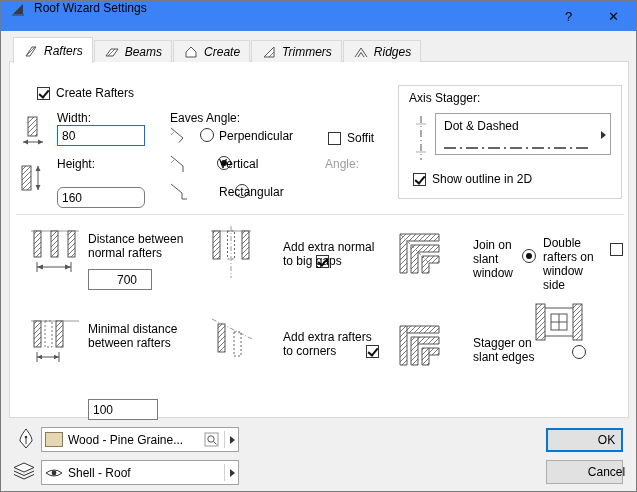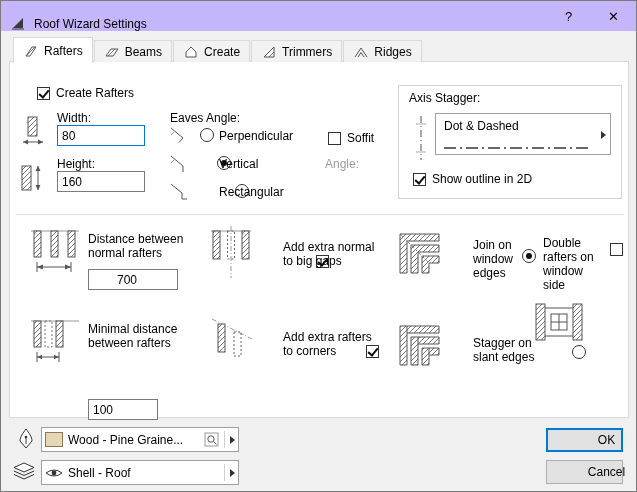--- a/index.html
+++ b/index.html
@@ -2,29 +2,29 @@
 <html><head>
 <meta charset="utf-8">
 <style>
   * { box-sizing: border-box; margin: 0; padding: 0; }
   html,body { width: 637px; height: 492px; }
   body { font-family: "Liberation Sans", sans-serif; font-size: 12px; color: #000; }
 
   .dialog { position: relative; width: 637px; height: 492px; background: #f0f0f0; border: 1px solid #7a7a7a; overflow: hidden; }
 
   
-  .titlebar { position: absolute; left: 0; top: 0; width: 100%; height: 30px; background: #c4b5fd; display: flex; align-items: flex-end; }
+  .titlebar { position: absolute; left: 0; top: 0; width: 100%; height: 30px; background: #3b82f6; display: flex; align-items: flex-start; }
   .title-icon { margin-left: 9px; width: 16px; height: 16px; display: inline-flex; }
   .title-text { margin-left: 8px; font-size: 12px; }
   .title-buttons { position: absolute; right: 0; top: 0; height: 30px; display: flex; }
   .tb-btn { width: 45px; height: 30px; display: flex; align-items: center; justify-content: center; font-size: 13px; cursor: default; }
 
   
   .tabstrip { position: absolute; left: 12px; top: 36px; height: 25px; display: flex; align-items: flex-end; z-index: 3; }
-  .tab { height: 22px; display: flex; align-items: center; gap: 5px; padding: 0 9px; background: #f2f2f2; border: 1px solid #d9d9d9; border-bottom: none; margin-right: 1px; }
+  .tab { height: 22px; display: flex; align-items: center; gap: 5px; padding: 0 9px; background: #f2f2f2; border: 1px solid #d9d9d9; border-bottom: none; margin-right: 1px; font-style: italic; }
   .tab.active { height: 26px; background: #fff; position: relative; top: 1px; border: 1px solid #d9d9d9; border-bottom: none; }
   .tabicon { display: inline-flex; }
 
   
   .panel { position: absolute; left: 8px; top: 60px; width: 620px; height: 357px; background: #fff; border: 1px solid #d9d9d9; z-index: 2; }
   .abs { position: absolute; }
   .lbl { white-space: nowrap; }
   .wrap { line-height: 14px; }
   .dim { color: #9e9e9e; }
 
@@ -150,21 +150,21 @@
     
     <span class="abs" style="left:10px; top:100px;">
       <svg width="26" height="32">
           <rect x="2" y="4" width="9" height="24" fill="url(#hatch)" stroke="#555"></rect>
           <line x1="18" y1="4" x2="18" y2="28" stroke="#555"></line>
           <path d="M18 4 L15.5 9 H20.5 Z" fill="#555"></path>
           <path d="M18 28 L15.5 23 H20.5 Z" fill="#555"></path>
         </svg>
     </span>
     <span class="abs lbl" style="left:47px; top:95px;">Height:</span>
-    <input class="field" style="left: 47px; top: 109px; width: 88px;" value="160">
+    <input class="field" style="left: 47px; top: 125px; width: 88px; border-radius: 6px;" value="160">
 
     
     <span class="abs lbl" style="left:160px; top:49px;">Eaves Angle:</span>
 
     <span class="abs" style="left:158px; top:62px;">
       <svg width="22" height="22">
           <line x1="3" y1="4" x2="15" y2="14" stroke="#555"></line>
           <line x1="15" y1="14" x2="11" y2="18.5" stroke="#555"></line>
           <line x1="6" y1="8" x2="3" y2="11" stroke="#999"></line>
         </svg>
@@ -235,21 +235,21 @@
           <rect x="21" y="3" width="7" height="26" fill="url(#hatch)" stroke="#555"></rect>
           <rect x="38" y="3" width="7" height="26" fill="url(#hatch)" stroke="#555"></rect>
           <line x1="7" y1="34" x2="7" y2="44" stroke="#555"></line>
           <line x1="41" y1="34" x2="41" y2="44" stroke="#555"></line>
           <line x1="7" y1="39" x2="41" y2="39" stroke="#555"></line>
           <path d="M7 39 L13 36.5 V41.5 Z" fill="#555"></path>
           <path d="M41 39 L35 36.5 V41.5 Z" fill="#555"></path>
         </svg>
     </span>
     <div class="abs wrap" style="left:78px; top:170px; width:130px;">Distance between normal rafters</div>
-    <input class="field" style="left: 78px; top: 207px; width: 90px; padding-left: 28px;" value="700">
+    <input class="field" style="left: 78px; top: 207px; width: 64px; padding-left: 28px;" value="700">
 
     <span class="abs" style="left:200px; top:164px;">
       <svg width="42" height="54">
           <line x1="21" y1="0" x2="21" y2="52" stroke="#999" stroke-dasharray="5 2 1 2"></line>
           <line x1="1" y1="5" x2="41" y2="5" stroke="#999"></line>
           <rect x="3" y="5" width="7" height="28" fill="url(#hatch)" stroke="#555"></rect>
           <rect x="32" y="5" width="7" height="28" fill="url(#hatch)" stroke="#555"></rect>
           <rect x="17.5" y="5" width="7" height="28" fill="none" stroke="#666" stroke-dasharray="2 2"></rect>
         </svg>
     </span>
@@ -260,21 +260,21 @@
       <svg width="46" height="42">
           <g fill="url(#hatch)" stroke="#555">
             <path d="M2 41 V2 H41 V9 H9 V41 Z"></path>
             <path d="M13 41 V13 H41 V20 H20 V41 Z"></path>
             <path d="M24 41 V24 H41 V31 H31 V41 Z"></path>
           </g>
           <path d="M3 3 L30 30" stroke="#888" stroke-dasharray="3 2" fill="none"></path>
         </svg>
     </span>
     <span class="abs radio selected" style="left:444px; top:187px;"></span>
-    <div class="abs wrap" style="left:463px; top:176px; width:54px;">Join on window edges</div>
+    <div class="abs wrap" style="left:463px; top:176px; width:54px;">Join on slant window</div>
 
     <span class="abs cb" style="left:514px; top:180px;"></span>
     <div class="abs wrap" style="left:533px; top:174px; width:62px;">Double rafters on window side</div>
     <span class="abs" style="left:524px; top:240px;">
       <svg width="50" height="40">
           <rect x="2" y="2" width="9" height="36" fill="url(#hatch)" stroke="#555"></rect>
           <rect x="39" y="2" width="9" height="36" fill="url(#hatch)" stroke="#555"></rect>
           <line x1="11" y1="6" x2="39" y2="6" stroke="#555"></line>
           <line x1="11" y1="34" x2="39" y2="34" stroke="#555"></line>
           <rect x="17" y="12" width="16" height="16" fill="#fff" stroke="#555"></rect>

